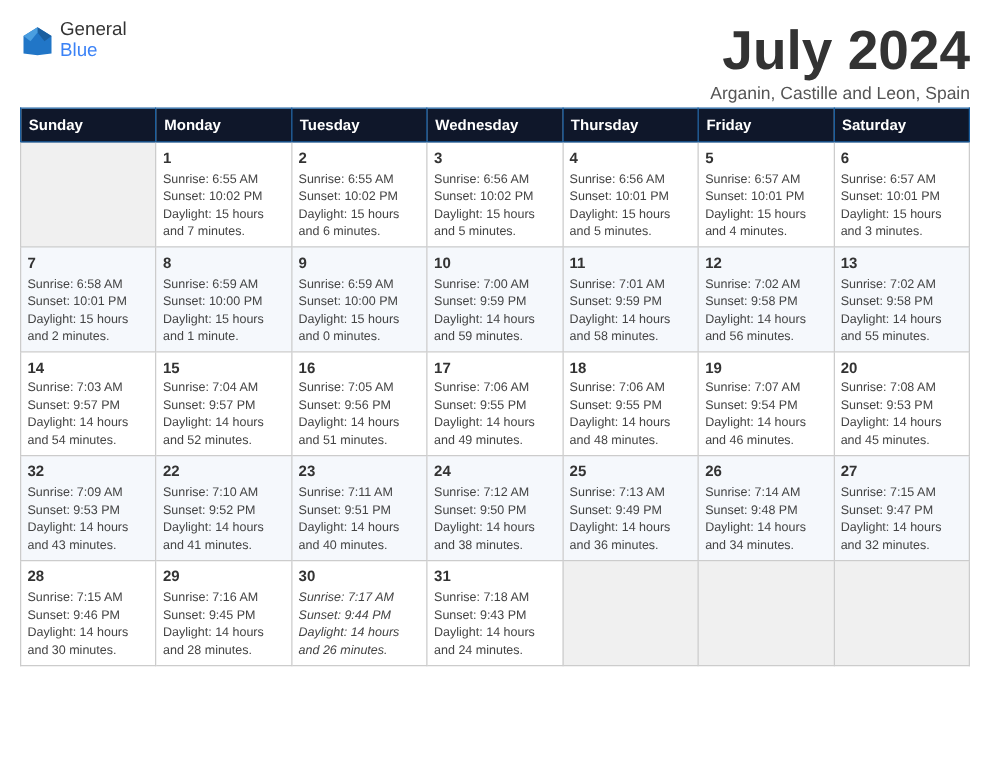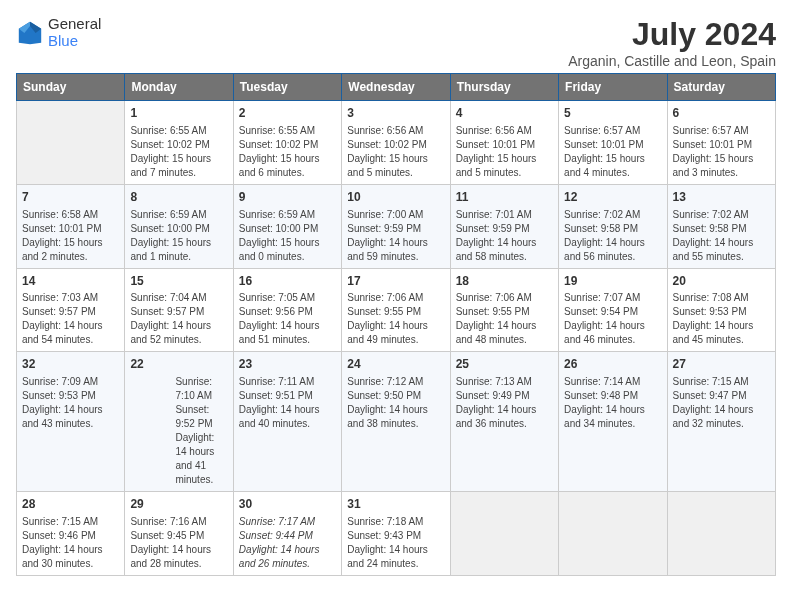--- a/index.html
+++ b/index.html
@@ -32,36 +32,36 @@
     .logo-text span:last-child { color: #3b82f6; }
     .logo-icon {
       width: 28px;
       height: 28px;
       margin-right: 4px;
     }
     .title-section {
       text-align: right;
     }
     .month-year {
-      font-size: 32px;
+      font-size: 44px;
       font-weight: bold;
       color: #333;
     }
     .location {
       font-size: 14px;
       color: #555;
       margin-left: 45px;
     }
     table {
       width: 100%;
       border-collapse: collapse;
       font-size: 11px;
     }
     thead tr th {
-      background-color: #737373;
+      background-color: #0f172a;
       color: #fff;
       text-align: left;
       padding: 6px 6px;
       font-size: 12px;
       font-weight: bold;
       border: 1px solid #1a5fa0;
     }
     tbody tr td {
       border: 1px solid #ccc;
       vertical-align: top;
@@ -280,21 +280,21 @@
       <tr>
         <td>
           <span class="day-num">32</span>
           <div class="day-info" style="white-space: pre-line;">Sunrise: 7:09 AM
 Sunset: 9:53 PM
 Daylight: 14 hours
 and 43 minutes.</div>
         </td>
         <td>
           <span class="day-num">22</span>
-          <div class="day-info" style="white-space: pre-line; margin-left: 45px;">Sunrise: 7:10 AM
+          <div class="day-info" style="white-space: pre-line;">Sunrise: 7:10 AM
 Sunset: 9:52 PM
 Daylight: 14 hours
 and 41 minutes.</div>
         </td>
         <td>
           <span class="day-num">23</span>
           <div class="day-info" style="white-space: pre-line;">Sunrise: 7:11 AM
 Sunset: 9:51 PM
 Daylight: 14 hours
 and 40 minutes.</div>

